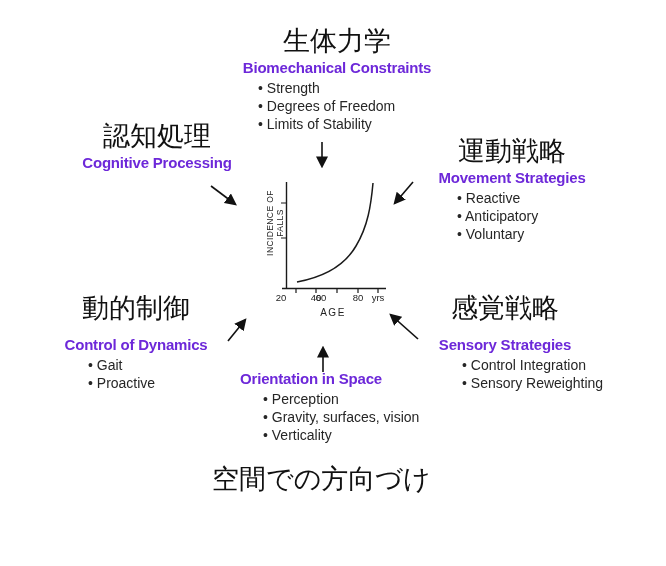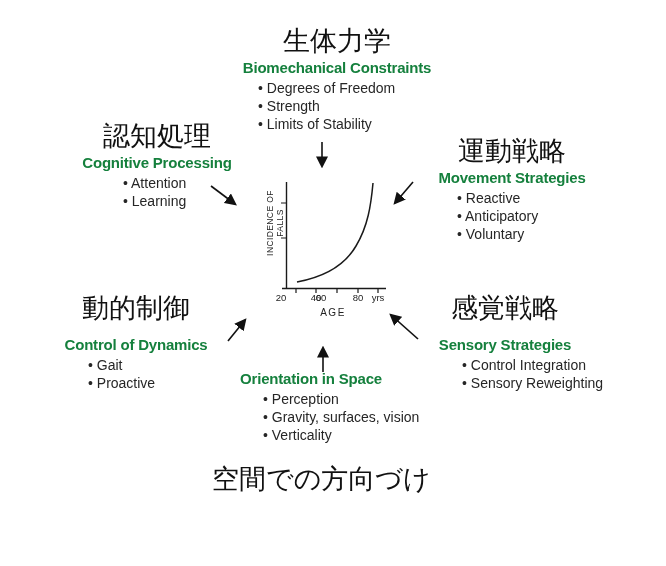--- a/index.html
+++ b/index.html
@@ -9,21 +9,21 @@
     overflow:hidden;
     padding-left:40px;
   }
   .node { position:absolute; text-align:center; }
   .node .jp {
     font-size:27px; line-height:32px; white-space:nowrap;
     font-weight:400; color:#111;
   }
   .node .en {
     font-size:15px; line-height:17px; font-weight:bold;
-    white-space:nowrap; margin-top:2px; letter-spacing:-0.2px; color:#15803d;
+    white-space:nowrap; margin-top:2px; letter-spacing:-0.2px; color:#6d28d9;
   }
   .node.gap .en { margin-top:12px; }
   .node ul { list-style:none; margin:3px 0 0 0; padding:0; text-align:left; }
   .node li {
     font-size:14px; line-height:18px; white-space:nowrap; color:#262626;
   }
   .node li::before { content:"• "; }
 
   .n-biomech   { left:227px; top:25px;  width:220px; }
   .n-biomech ul{ padding-left:31px; }
@@ -61,33 +61,29 @@
 </style>
 </head>
 <body>
 
 <div class="canvas">
 
   <div class="node n-biomech">
     <div class="jp">生体力学</div>
     <div class="en">Biomechanical Constraints</div>
     <ul>
+      <li>Strength</li>
       <li>Degrees of Freedom</li>
-      <li>Strength</li>
       <li>Limits of Stability</li>
     </ul>
   </div>
 
   <div class="node n-cognitive">
     <div class="jp">認知処理</div>
     <div class="en">Cognitive Processing</div>
-    <ul>
-      <li>Attention</li>
-      <li>Learning</li>
-    </ul>
   </div>
 
   <div class="node n-movement">
     <div class="jp">運動戦略</div>
     <div class="en">Movement Strategies</div>
     <ul>
       <li>Reactive</li>
       <li>Anticipatory</li>
       <li>Voluntary</li>
     </ul>

